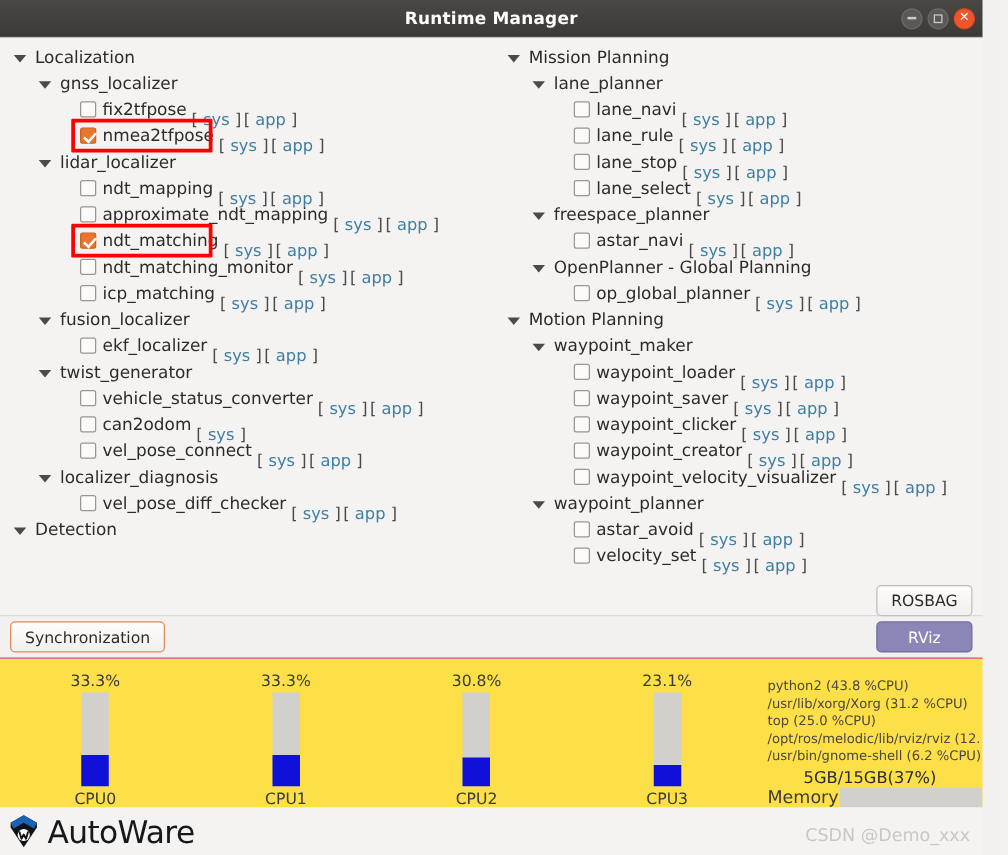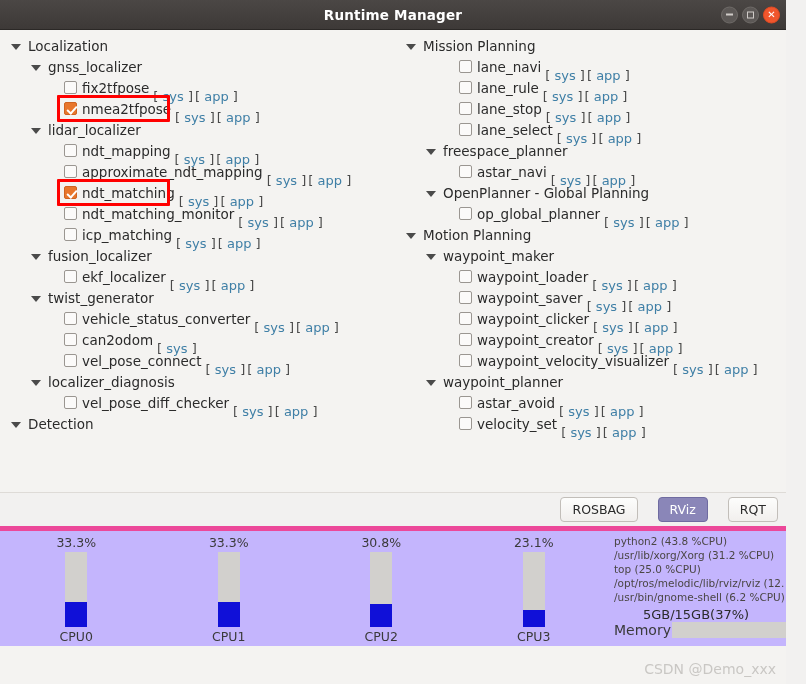--- a/index.html
+++ b/index.html
@@ -179,31 +179,32 @@
     border-radius: 4px;
   }
   .btn.sync { border-color: #e08a5a; }
   .btn.active {
     background: #8a86b8;
     border-color: #6f6ba0;
     color: #ffffff;
   }
   .btnbar .right-group {
     margin-left: auto;
-    display: flex; gap: 20px;
+    display: flex; gap: 4px; flex-direction: column;
   }
 
   
   .monitor {
     flex: 0 0 120px;
     height: 120px;
-    background: #c4b5fd;
-    border-top: 5px solid #ec4899;
+    background: #fde047;
+    border-top: 1px solid #ec4899;
     display: flex;
     position: relative;
+    align-items: flex-end;
   }
   .cpu-area {
     width: 610px;
     display: flex;
     padding-top: 4px;
   }
   .cpu-cell {
     flex: 1 1 0;
     display: flex; flex-direction: column; align-items: center;
   }
@@ -408,20 +409,24 @@
           <span class="node-label">Detection</span>
         </div>
         <div class="hl-box" style="top: 65px; left: 57px; height: 27px; width: 113px;"></div>
         <div class="hl-box" style="top: 149px; left: 57px; height: 27px; width: 113px;"></div>
       </div>
     <div class="pane right" id="pane-right">
         <div class="row lvl0">
           <span class="arrow"></span>
           <span class="node-label">Mission Planning</span>
         </div>
+        <div class="row lvl1">
+          <span class="arrow"></span>
+          <span class="node-label">lane_planner</span>
+        </div>
         <div class="row lvl2">
           <span class="cb"></span>
           <span class="leaf-label">lane_navi</span>
           <span class="links">
             <span class="lnk"><span class="bk">[</span> <span class="txt">sys</span> <span class="bk">]</span></span>
             <span class="lnk"><span class="bk">[</span> <span class="txt">app</span> <span class="bk">]</span></span>
           </span>
         </div>
         <div class="row lvl2">
           <span class="cb"></span>
@@ -536,20 +541,21 @@
           <span class="leaf-label">velocity_set</span>
           <span class="links">
             <span class="lnk"><span class="bk">[</span> <span class="txt">sys</span> <span class="bk">]</span></span>
             <span class="lnk"><span class="bk">[</span> <span class="txt">app</span> <span class="bk">]</span></span>
           </span>
         </div>
       </div>
   </div>
 
   <div class="btnbar">
+    <div class="btn sync">Synchronization</div>
     <div class="right-group">
       <div class="btn">ROSBAG</div>
       <div class="btn active">RViz</div>
       <div class="btn">RQT</div>
     </div>
   </div>
 
   <div class="monitor">
     <div class="cpu-area" id="cpu-area">
         <div class="cpu-cell">
@@ -593,16 +599,25 @@
         <div class="mem-label-top">5GB/15GB(37%)</div>
         <div class="mem-row">
           <span class="mem-word">Memory</span>
           <span class="mem-bar"><span class="mem-fill" id="mem-fill" style="width: 37%;"></span></span>
         </div>
       </div>
     </div>
   </div>
 
   <div class="footer">
+    <div class="logo-wrap">
+      <svg class="logo-mark" viewBox="0 0 40 40">
+        <path d="M20 3 L34 11 L34 16 L20 37 L6 16 L6 11 Z" fill="#111417"></path>
+        <path d="M20 3 L34 11 L31 17 L20 11 L9 17 L6 11 Z" fill="#1b62b5"></path>
+        <circle cx="20" cy="24" r="6.5" fill="#ffffff"></circle>
+        <path d="M15.5 21 L17.6 28 L20 23.5 L22.4 28 L24.5 21" stroke="#111417" stroke-width="2" fill="none" stroke-linejoin="round" stroke-linecap="round"></path>
+      </svg>
+      <span class="logo-text">AutoWare</span>
+    </div>
     <div class="watermark">CSDN @Demo_xxx</div>
   </div>
 
 </div>
 
 </body></html>

